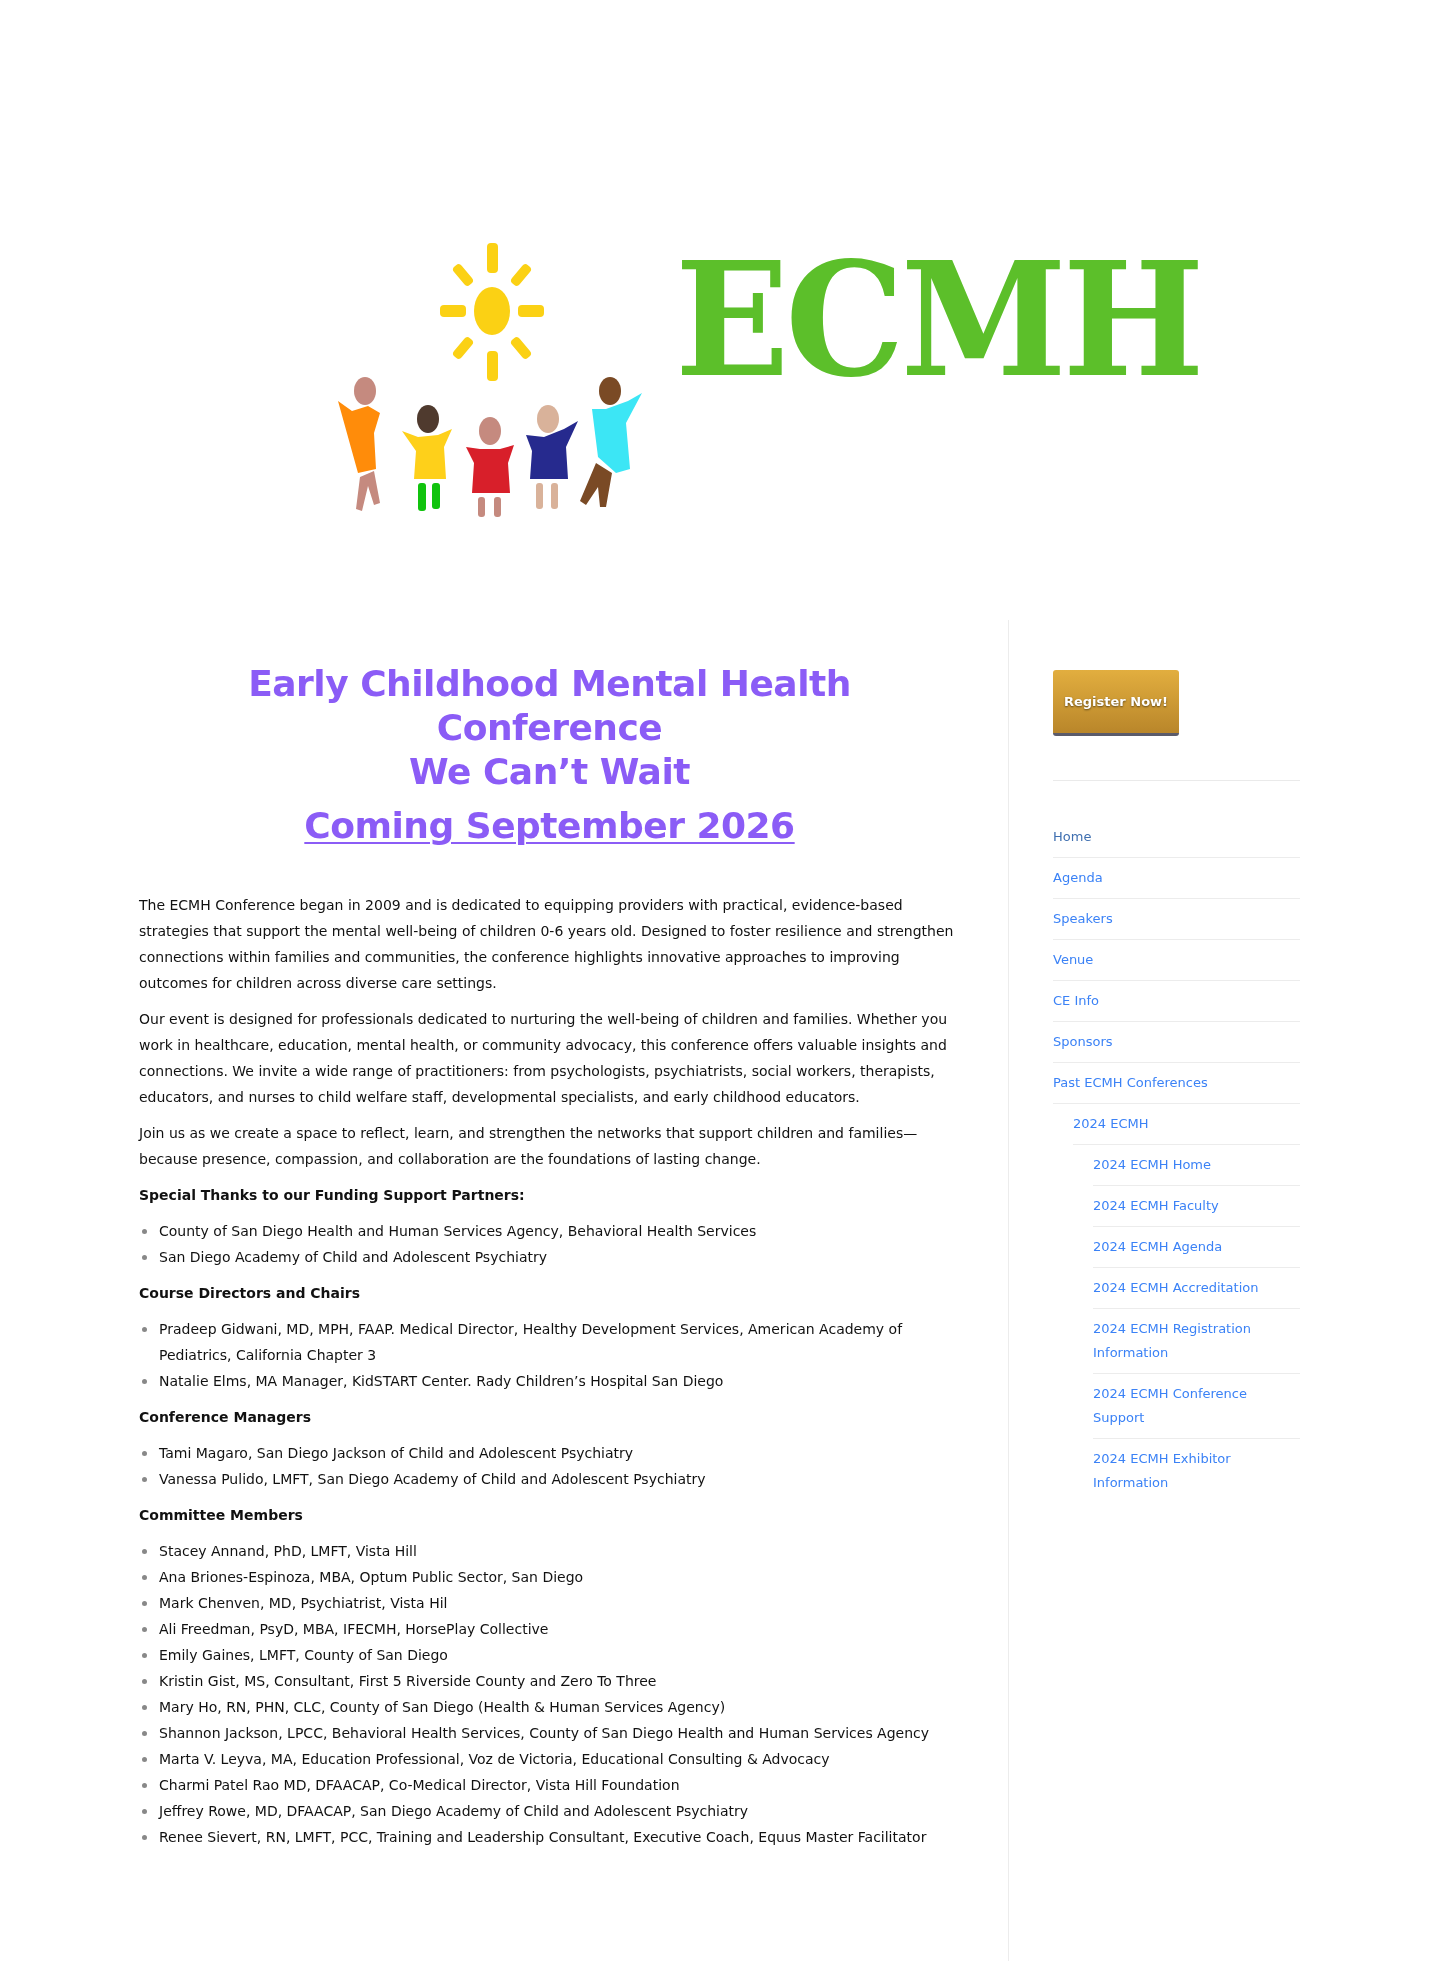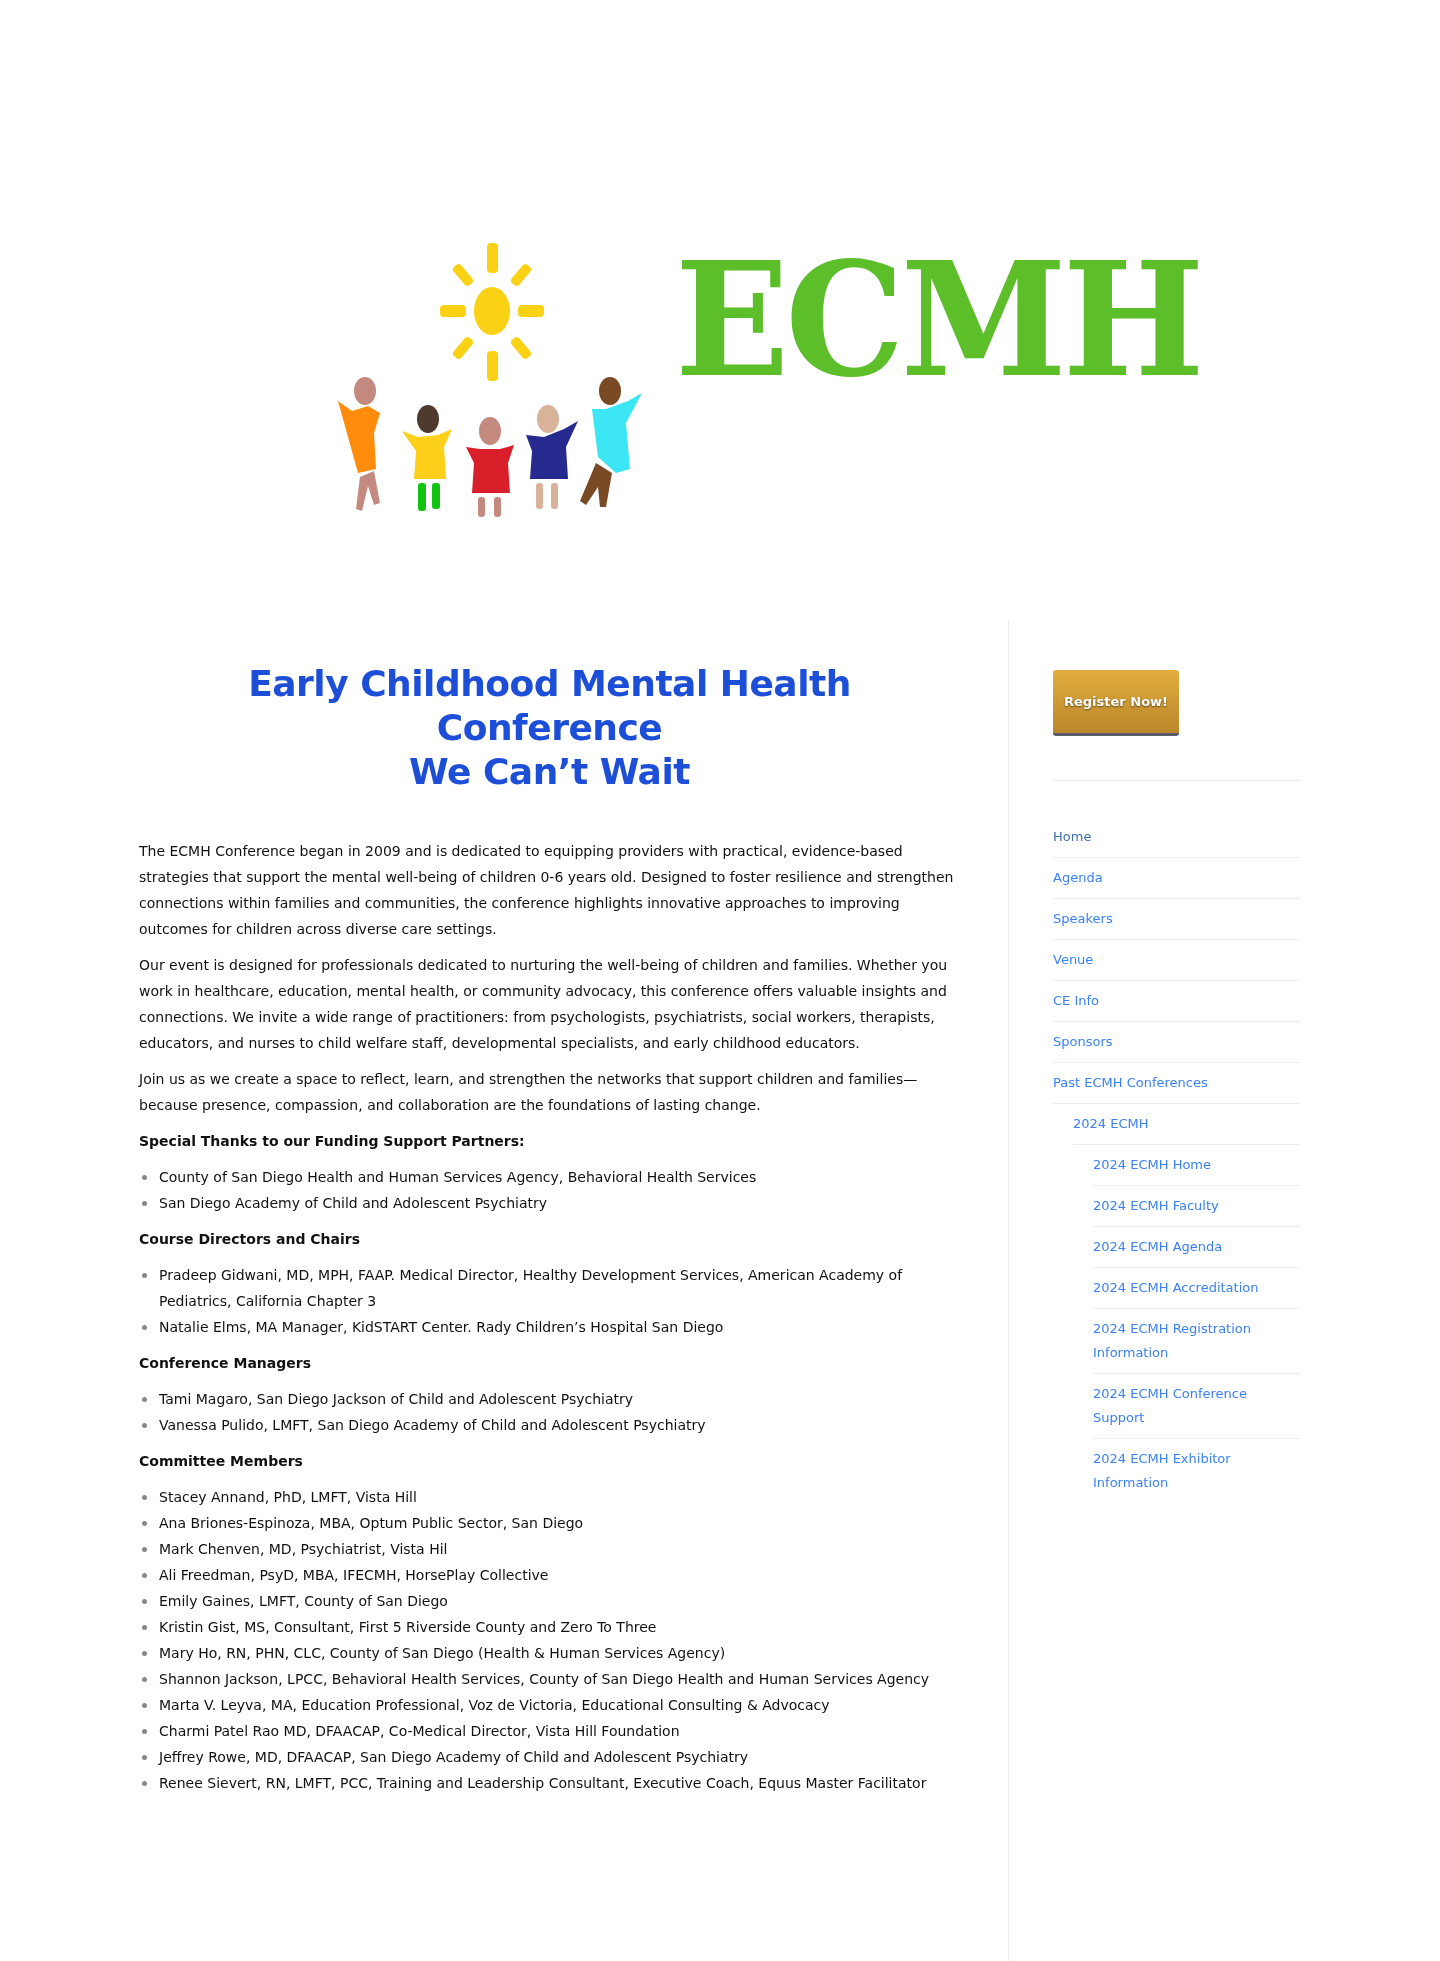--- a/index.html
+++ b/index.html
@@ -7,21 +7,21 @@
   body { font-family: "DejaVu Sans", sans-serif; color: #111; }
 
   .header { height: 620px; position: relative; }
   .logo { position: absolute; left: 330px; top: 241px; width: 780px; height: 280px; }
   .logo-word { position: absolute; left: 345px; top: 0px; font-family: "DejaVu Serif", serif; font-weight: bold; font-size: 150px; line-height: 1; color: #5cbf2a; letter-spacing: -4px; transform: scaleY(1.05); transform-origin: top left; }
 
   .wrap { width: 1162px; margin: 0 auto; position: relative; display: flex; }
   .main { width: 870px; padding-right: 48px; border-right: 1px solid #ececec; padding-top: 42px; padding-bottom: 300px; }
   .sidebar { width: 292px; padding-left: 44px; padding-top: 50px; }
 
-  .titles { text-align: center; color: #1d4ed8; font-weight: bold; }
+  .titles { text-align: center; color: #8b5cf6; font-weight: bold; }
   .title-1 { font-size: 36px; line-height: 44px; letter-spacing: -0.5px; }
   .title-2 { font-size: 36px; line-height: 44px; letter-spacing: -0.5px; }
   .title-3 { font-size: 36px; line-height: 44px; margin-top: 10px; text-decoration: underline; text-decoration-thickness: 2px; text-underline-offset: 4px; letter-spacing: -0.5px; }
 
   .content { margin-top: 44px; font-size: 14px; line-height: 26px; color: #111; }
   .content p { margin-bottom: 10px; }
   .content h4 { font-size: 14px; font-weight: bold; margin-bottom: 10px; line-height: 26px; }
   .content ul { list-style: none; margin-bottom: 10px; }
   .content li { position: relative; padding-left: 20px; }
   .content li::before { content: ""; position: absolute; left: 3px; top: 11px; width: 5px; height: 5px; border-radius: 50%; background: #888; }
@@ -80,20 +80,21 @@
     </svg>
     <div class="logo-word">ECMH</div>
   </div>
 </header>
 
 <div class="wrap">
   <main class="main">
     <div class="titles">
       <div class="title-1">Early Childhood Mental Health Conference</div>
       <div class="title-2">We Can’t Wait</div>
+      <div class="title-3">Coming September 2026</div>
     </div>
 
     <div class="content">
       <p>The ECMH Conference began in 2009 and is dedicated to equipping providers with practical, evidence-based strategies that support the mental well-being of children 0-6 years old. Designed to foster resilience and strengthen connections within families and communities, the conference highlights innovative approaches to improving outcomes for children across diverse care settings.</p>
       <p>Our event is designed for professionals dedicated to nurturing the well-being of children and families. Whether you work in healthcare, education, mental health, or community advocacy, this conference offers valuable insights and connections. We invite a wide range of practitioners: from psychologists, psychiatrists, social workers, therapists, educators, and nurses to child welfare staff, developmental specialists, and early childhood educators.</p>
       <p>Join us as we create a space to reflect, learn, and strengthen the networks that support children and families—because presence, compassion, and collaboration are the foundations of lasting change.</p>
 
       <h4>Special Thanks to our Funding Support Partners:</h4>
       <ul>
         <li>County of San Diego Health and Human Services Agency, Behavioral Health Services</li>

